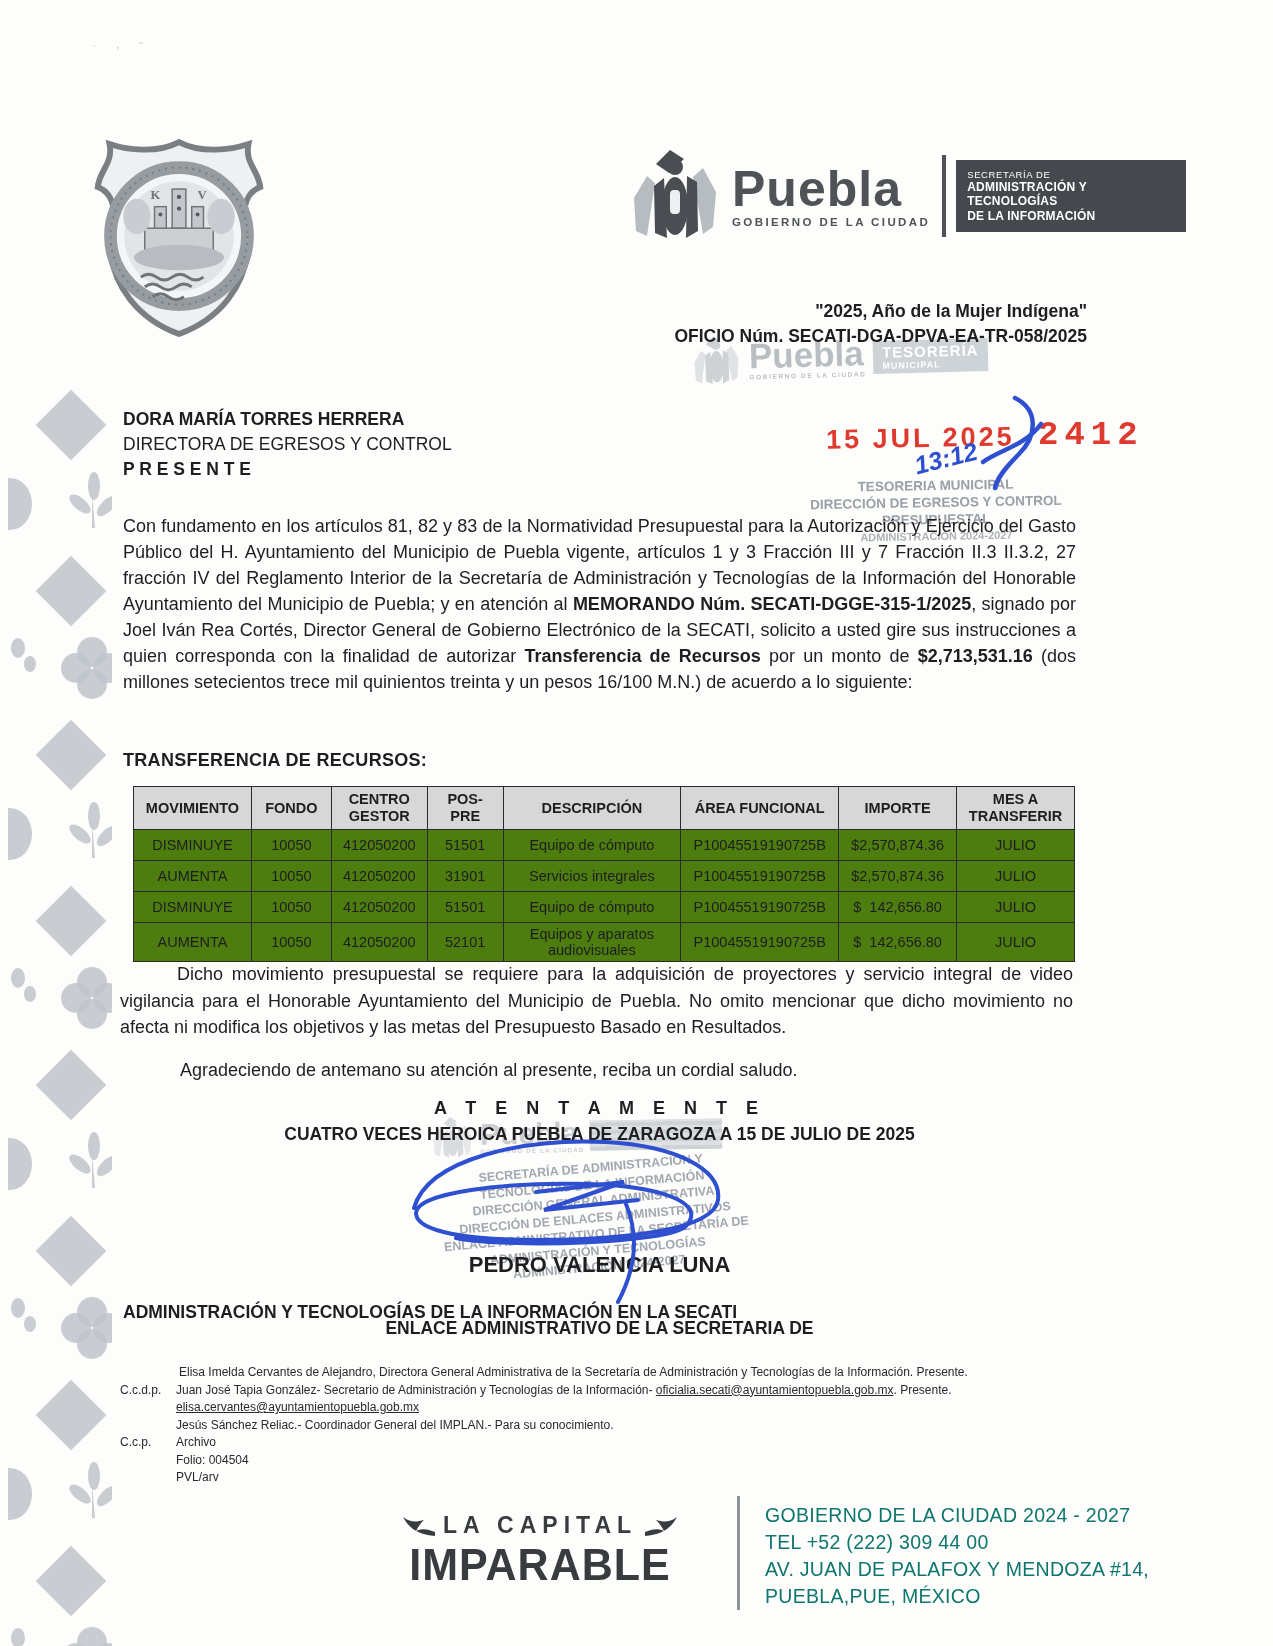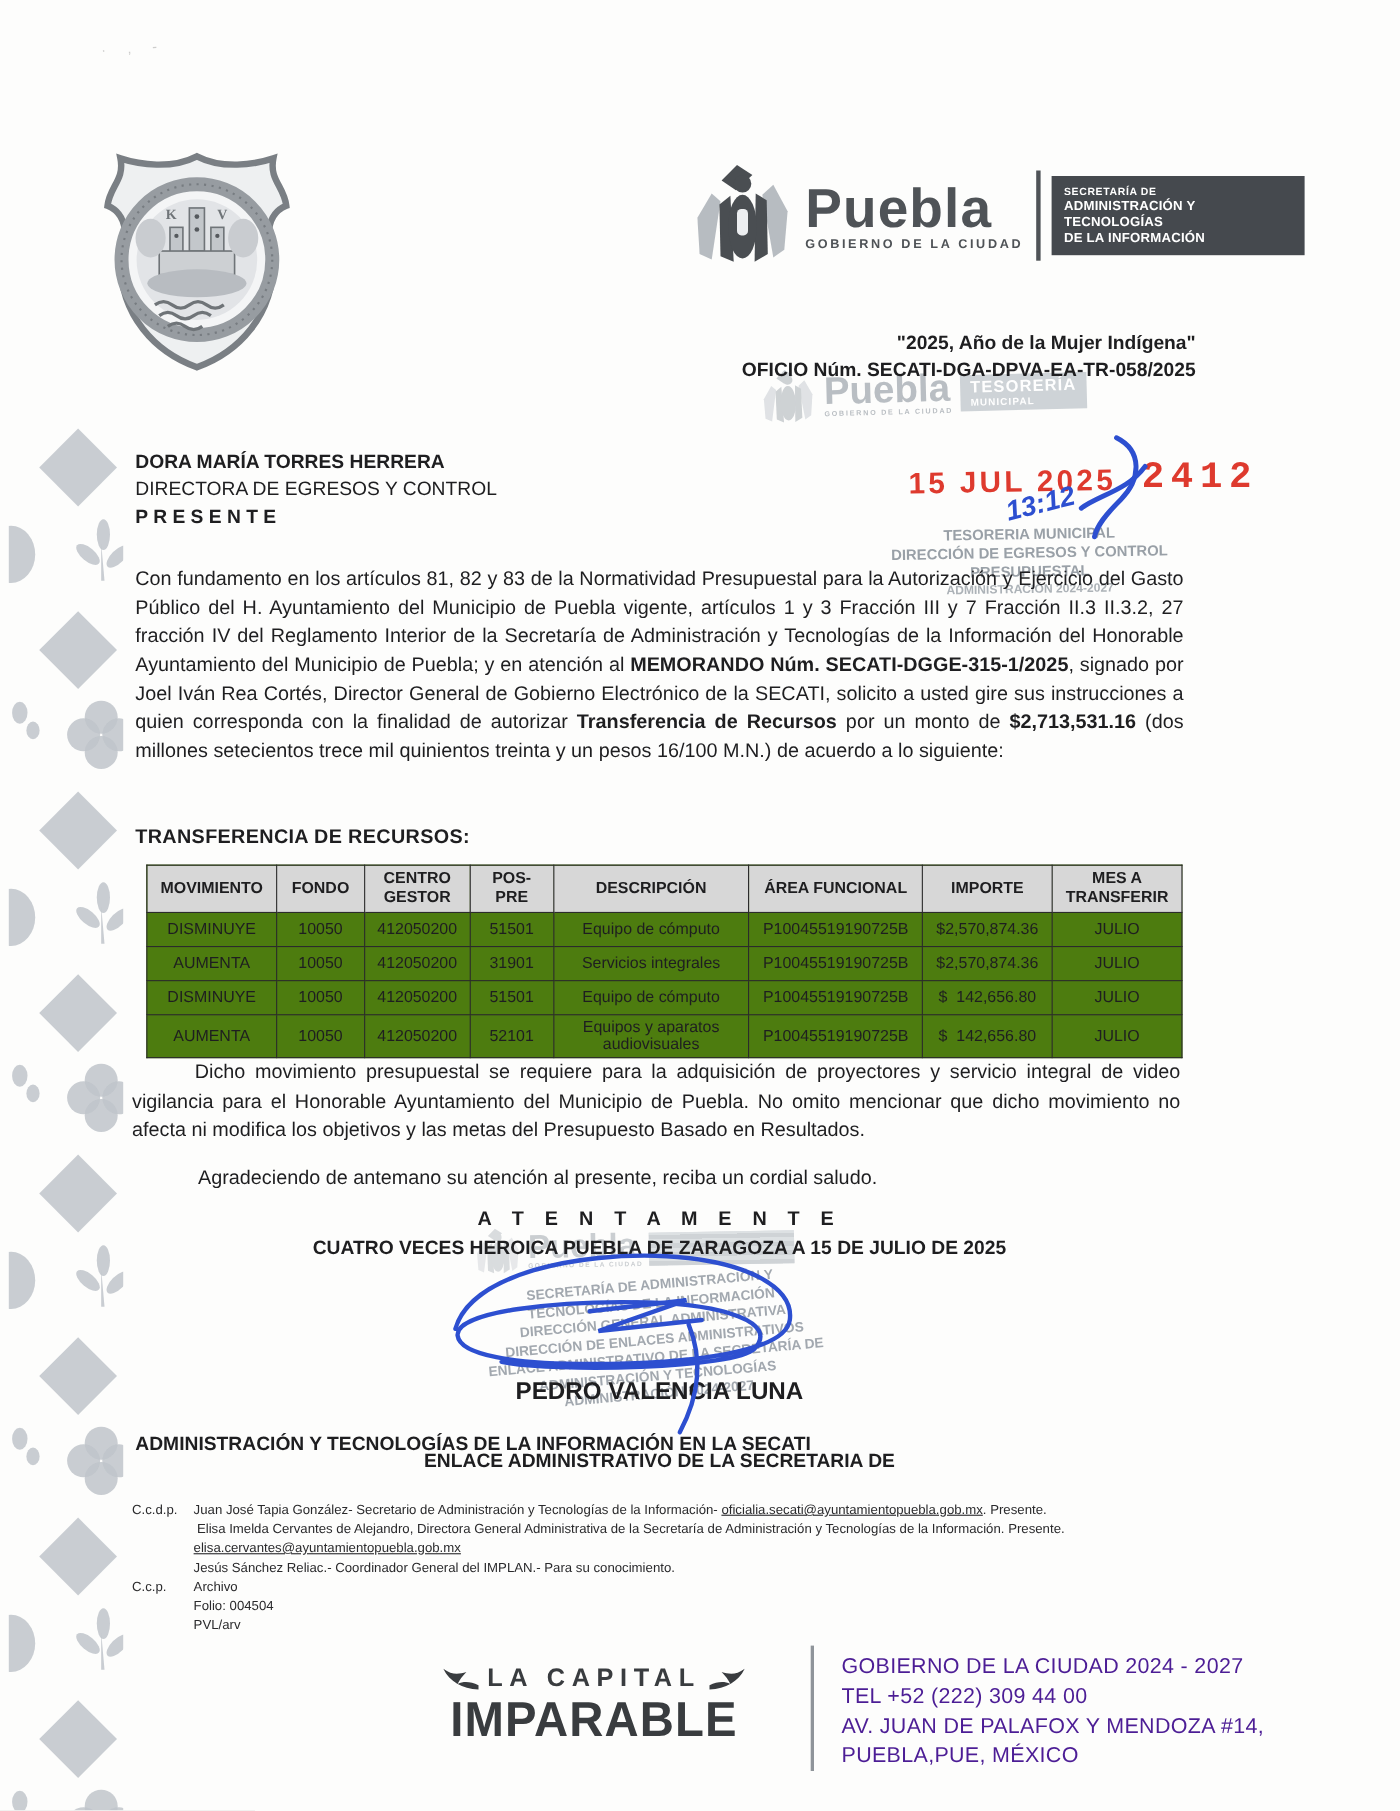--- a/index.html
+++ b/index.html
@@ -17,21 +17,21 @@
   
   .shield{left:86px; top:134px;}
 
   
   .brand{left:626px; top:146px; display:flex; align-items:center;}
   .brand-words{margin-left:6px; color:#4f5357;}
   .brand-wordmark{font-size:50px; font-weight:bold; line-height:48px; letter-spacing:1px;}
   .brand-tagline{font-size:11.5px; font-weight:bold; letter-spacing:2.4px; margin-top:3px;}
   .brand-bar{width:4px; height:82px; background:#4f5357; margin:0 10px 0 12px;}
   .badge{background:#45494e; color:#fff; padding:9px 11px; width:208px;}
-  .badge-l1{font-size:9.5px; font-weight:bold; letter-spacing:.6px; margin-bottom:0;}
+  .badge-l1{font-size:9.5px; font-weight:normal; letter-spacing:.6px; margin-bottom:0;}
   .badge-l2{font-size:12px; font-weight:800; line-height:14.5px; letter-spacing:.2px;}
 
   
   .legend{right:186px; top:299px; text-align:right; font-weight:bold; font-size:17.5px; line-height:25px; z-index:3;}
 
   
   .t-stamp{left:690px; top:331px; display:flex; align-items:center; transform:rotate(-1.5deg); opacity:.8; z-index:1;}
   .t-words{margin-left:5px; color:#a9afb5;}
   .t-wordmark{font-size:35px; font-weight:bold; line-height:32px;}
   .t-tagline{font-size:6.5px; font-weight:bold; letter-spacing:1.6px; margin-top:1px;}
@@ -84,21 +84,21 @@
   .cc-row{display:flex;}
   .cc-label{width:56px; flex:none;}
   .cc-text{flex:1;}
   .cc-indent{padding-left:3px;}
 
   
   .footer-logo{left:400px; top:1512px; width:280px; text-align:center; color:#393c3f; z-index:2;}
   .cap-row{display:flex; align-items:center; justify-content:center; gap:7px; font-weight:bold; font-size:23px; letter-spacing:6px;}
   .imparable{font-size:43px; font-weight:800; letter-spacing:1px; margin-top:1px; transform:scaleY(1.04);}
   .footer-divider{left:737px; top:1496px; width:3px; height:114px; background:#8f949a;}
-  .footer-info{left:765px; top:1502px; color:#4c1d95; font-size:19.5px; line-height:27px; letter-spacing:.3px;}
+  .footer-info{left:765px; top:1502px; color:#0f766e; font-size:19.5px; line-height:27px; letter-spacing:.3px;}
 
   .smudge{left:92px; top:36px; color:#b9b9b9; font-size:13px; letter-spacing:8px; transform:rotate(-4deg); opacity:.7;}
 </style>
 </head>
 <body>
 
 <div class="page">
 
   <div class="abs smudge">· ‚ -</div>
 
@@ -341,26 +341,26 @@
       </g>
     </svg>
   </div>
 
   <div class="abs sig-name">PEDRO VALENCIA LUNA</div>
   <div class="abs sig-title1">ENLACE ADMINISTRATIVO DE LA SECRETARIA DE</div>
   <div class="abs sig-title2">ADMINISTRACIÓN Y TECNOLOGÍAS DE LA INFORMACIÓN EN LA SECATI</div>
 
   <div class="abs cc">
     <div class="cc-row">
+      <div class="cc-label"></div>
+      <div class="cc-text cc-indent">Elisa Imelda Cervantes de Alejandro, Directora General Administrativa de la Secretaría de Administración y Tecnologías de la Información. Presente.</div>
+    </div>
+    <div class="cc-row">
       <div class="cc-label">C.c.d.p.</div>
       <div class="cc-text"><span>Juan José Tapia González- Secretario de Administración y Tecnologías de la Información- </span><span style="text-decoration: underline;">oficialia.secati@ayuntamientopuebla.gob.mx</span><span>. Presente.</span></div>
-    </div>
-    <div class="cc-row">
-      <div class="cc-label"></div>
-      <div class="cc-text cc-indent">Elisa Imelda Cervantes de Alejandro, Directora General Administrativa de la Secretaría de Administración y Tecnologías de la Información. Presente.</div>
     </div>
     <div class="cc-row">
       <div class="cc-label"></div>
       <div class="cc-text" style="text-decoration:underline">elisa.cervantes@ayuntamientopuebla.gob.mx</div>
     </div>
     <div class="cc-row">
       <div class="cc-label"></div>
       <div class="cc-text">Jesús Sánchez Reliac.- Coordinador General del IMPLAN.- Para su conocimiento.</div>
     </div>
     <div class="cc-row">

